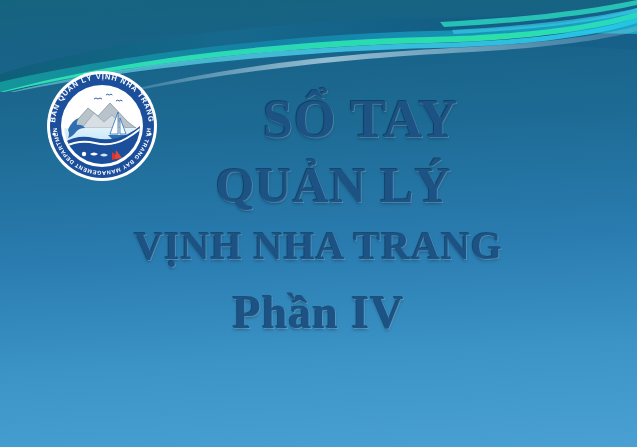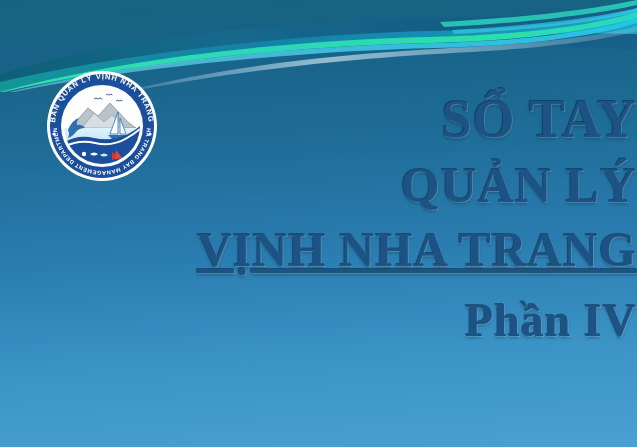--- a/index.html
+++ b/index.html
@@ -33,36 +33,36 @@
     width: 140px;
     height: 112px;
   }
 
   
   .title-block {
     position: absolute;
     left: 0;
     top: 92px;
     width: 637px;
-    text-align: right;
+    text-align: center;
     line-height: 1.0;
   }
   .tline {
     display: block;
     color: #1d5384;
     font-weight: bold;
     letter-spacing: 1px;
     text-shadow:
        1px  1px 0 rgba(255,255,255,0.20),
       -1px -1px 0 rgba(10,40,70,0.55),
        0 2px 3px rgba(8,35,60,0.35);
   }
   .t1 { font-size: 54px; padding-left: 84px; }
   .t2 { font-size: 50px; padding-left: 30px; margin-top: 14px; }
-  .t3 { font-size: 48px; margin-top: 16px; text-decoration: underline; }
+  .t3 { font-size: 40px; margin-top: 16px; }
   .t4 { font-size: 46px; margin-top: 24px; }
 </style>
 </head>
 <body>
 
 <div id="slide">
 
   <div class="swoosh-layer">
     <svg width="637" height="92" viewBox="0 0 637 92" preserveAspectRatio="none">
       <defs>

